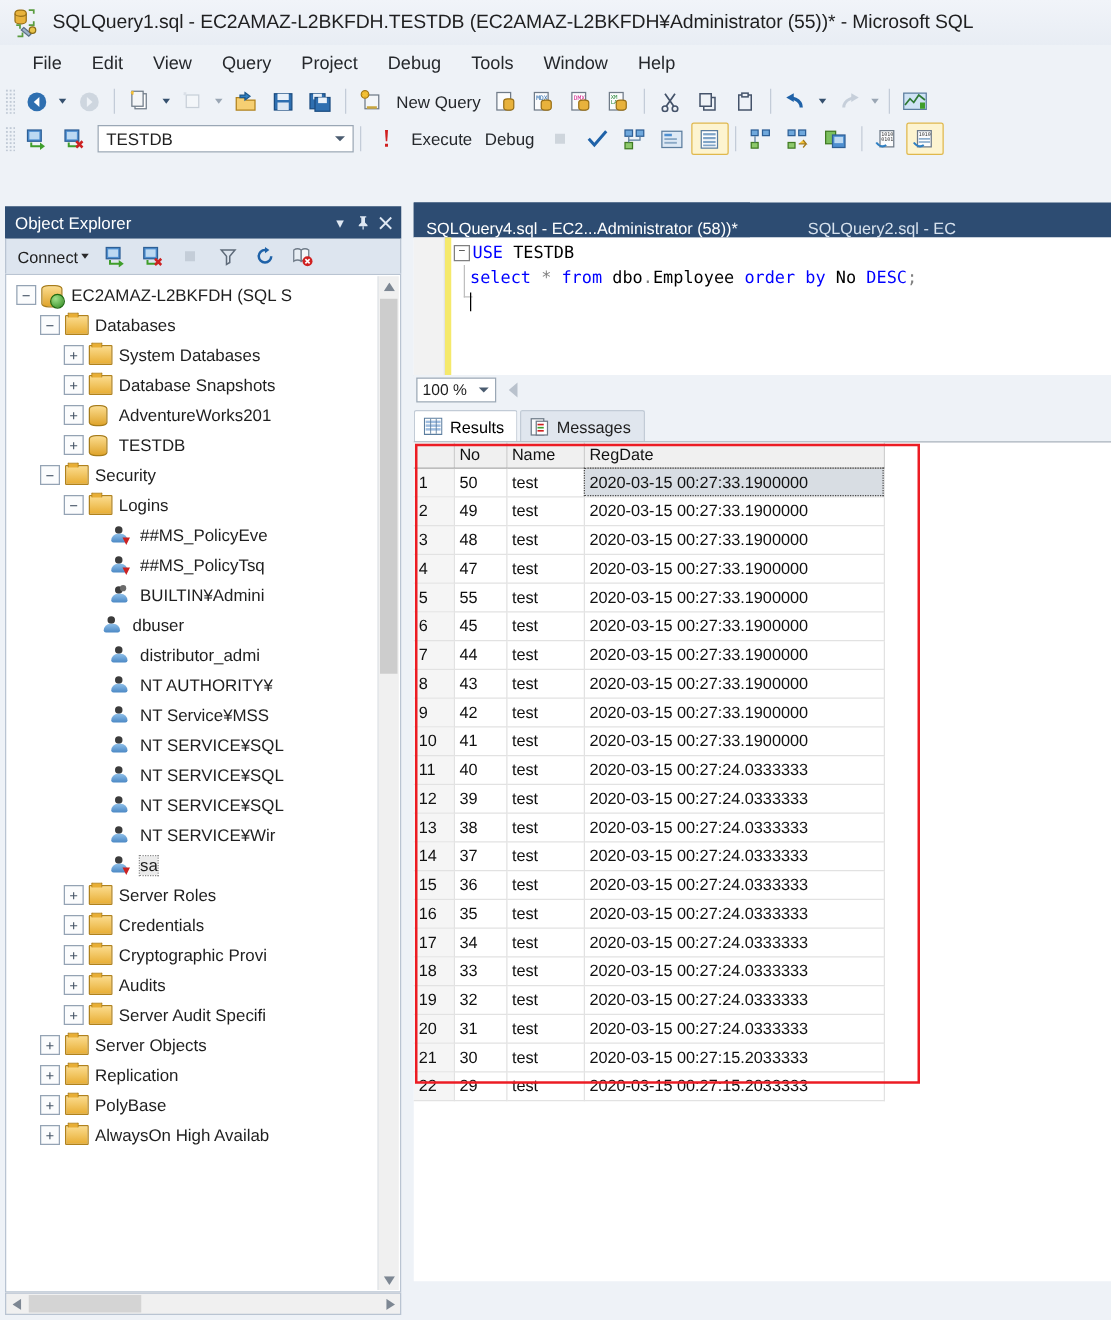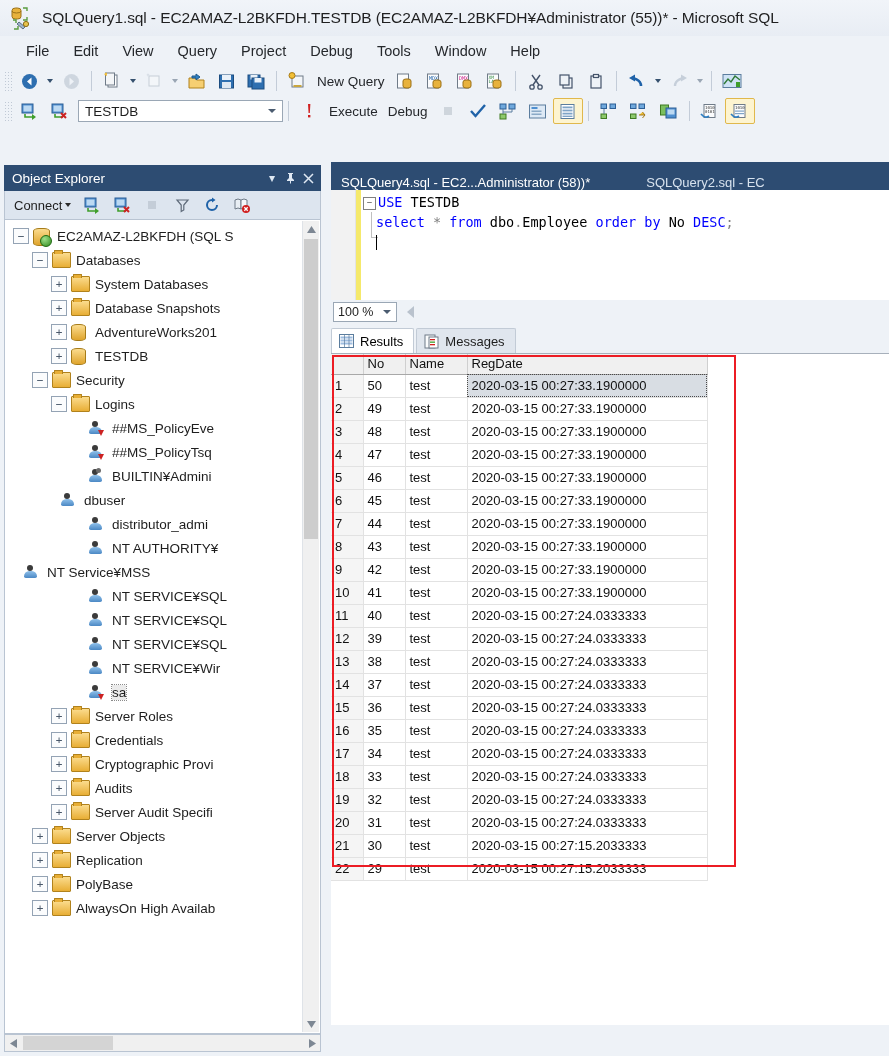--- a/index.html
+++ b/index.html
@@ -589,21 +589,21 @@
               <span class="exp none"></span>
               <span class="ni">
                 <div class="usr-ic grp">
                   <div class="h"></div>
                   <div class="h2"></div>
                   <div class="b"></div>
                 </div>
               </span>
               <span class="lbl">BUILTIN¥Admini</span>
             </div>
-            <div class="node" style="padding-left: 37px;">
+            <div class="node" style="padding-left: 48px; margin-left: 11px;">
               <span class="exp none"></span>
               <span class="ni">
                 <div class="usr-ic">
                   <div class="h"></div>
                   <div class="b"></div>
                 </div>
               </span>
               <span class="lbl">dbuser</span>
             </div>
             <div class="node" style="padding-left: 65px;">
@@ -619,21 +619,21 @@
             <div class="node" style="padding-left: 65px;">
               <span class="exp none"></span>
               <span class="ni">
                 <div class="usr-ic">
                   <div class="h"></div>
                   <div class="b"></div>
                 </div>
               </span>
               <span class="lbl">NT AUTHORITY¥</span>
             </div>
-            <div class="node" style="">
+            <div class="node" style="padding-left: 65px;">
               <span class="exp none"></span>
               <span class="ni">
                 <div class="usr-ic">
                   <div class="h"></div>
                   <div class="b"></div>
                 </div>
               </span>
               <span class="lbl">NT Service¥MSS</span>
             </div>
             <div class="node" style="padding-left: 65px;">
@@ -868,21 +868,21 @@
                 <td>2020-03-15 00:27:33.1900000</td>
               </tr>
               <tr>
                 <td class="rn">4</td>
                 <td>47</td>
                 <td>test</td>
                 <td>2020-03-15 00:27:33.1900000</td>
               </tr>
               <tr>
                 <td class="rn">5</td>
-                <td>46</td>
+                <td>55</td>
                 <td>test</td>
                 <td>2020-03-15 00:27:33.1900000</td>
               </tr>
               <tr>
                 <td class="rn">6</td>
                 <td>45</td>
                 <td>test</td>
                 <td>2020-03-15 00:27:33.1900000</td>
               </tr>
               <tr>

